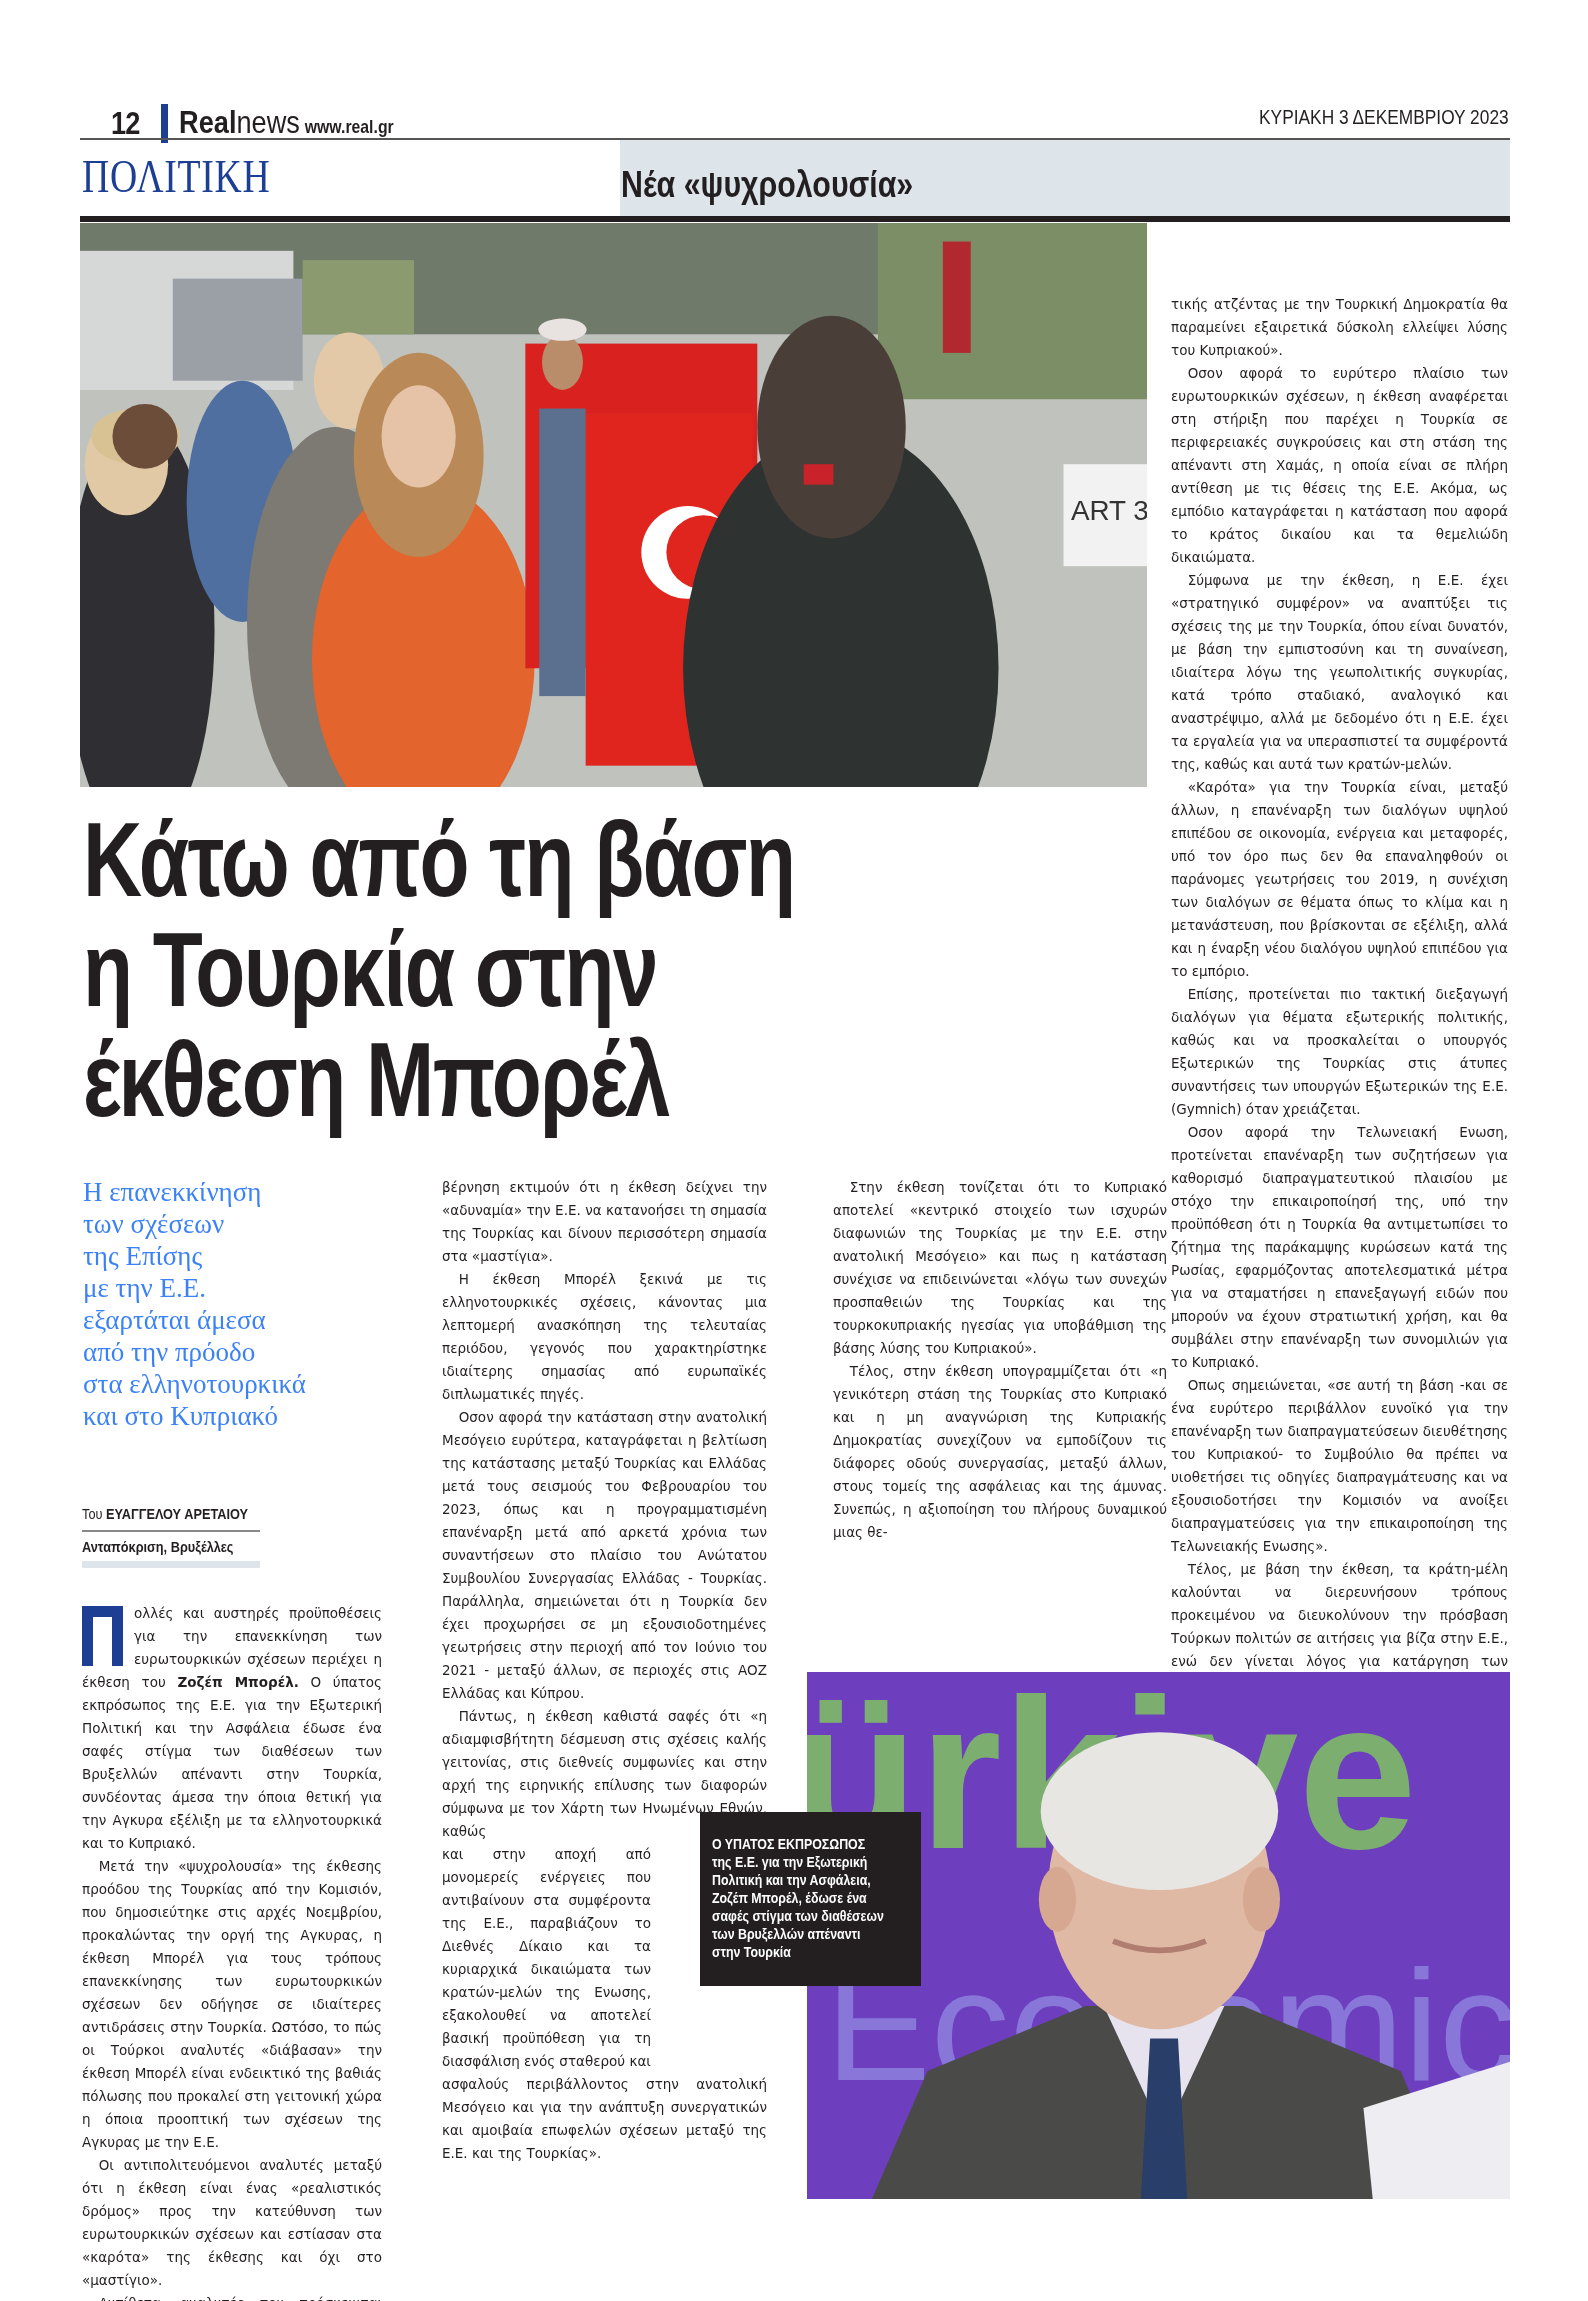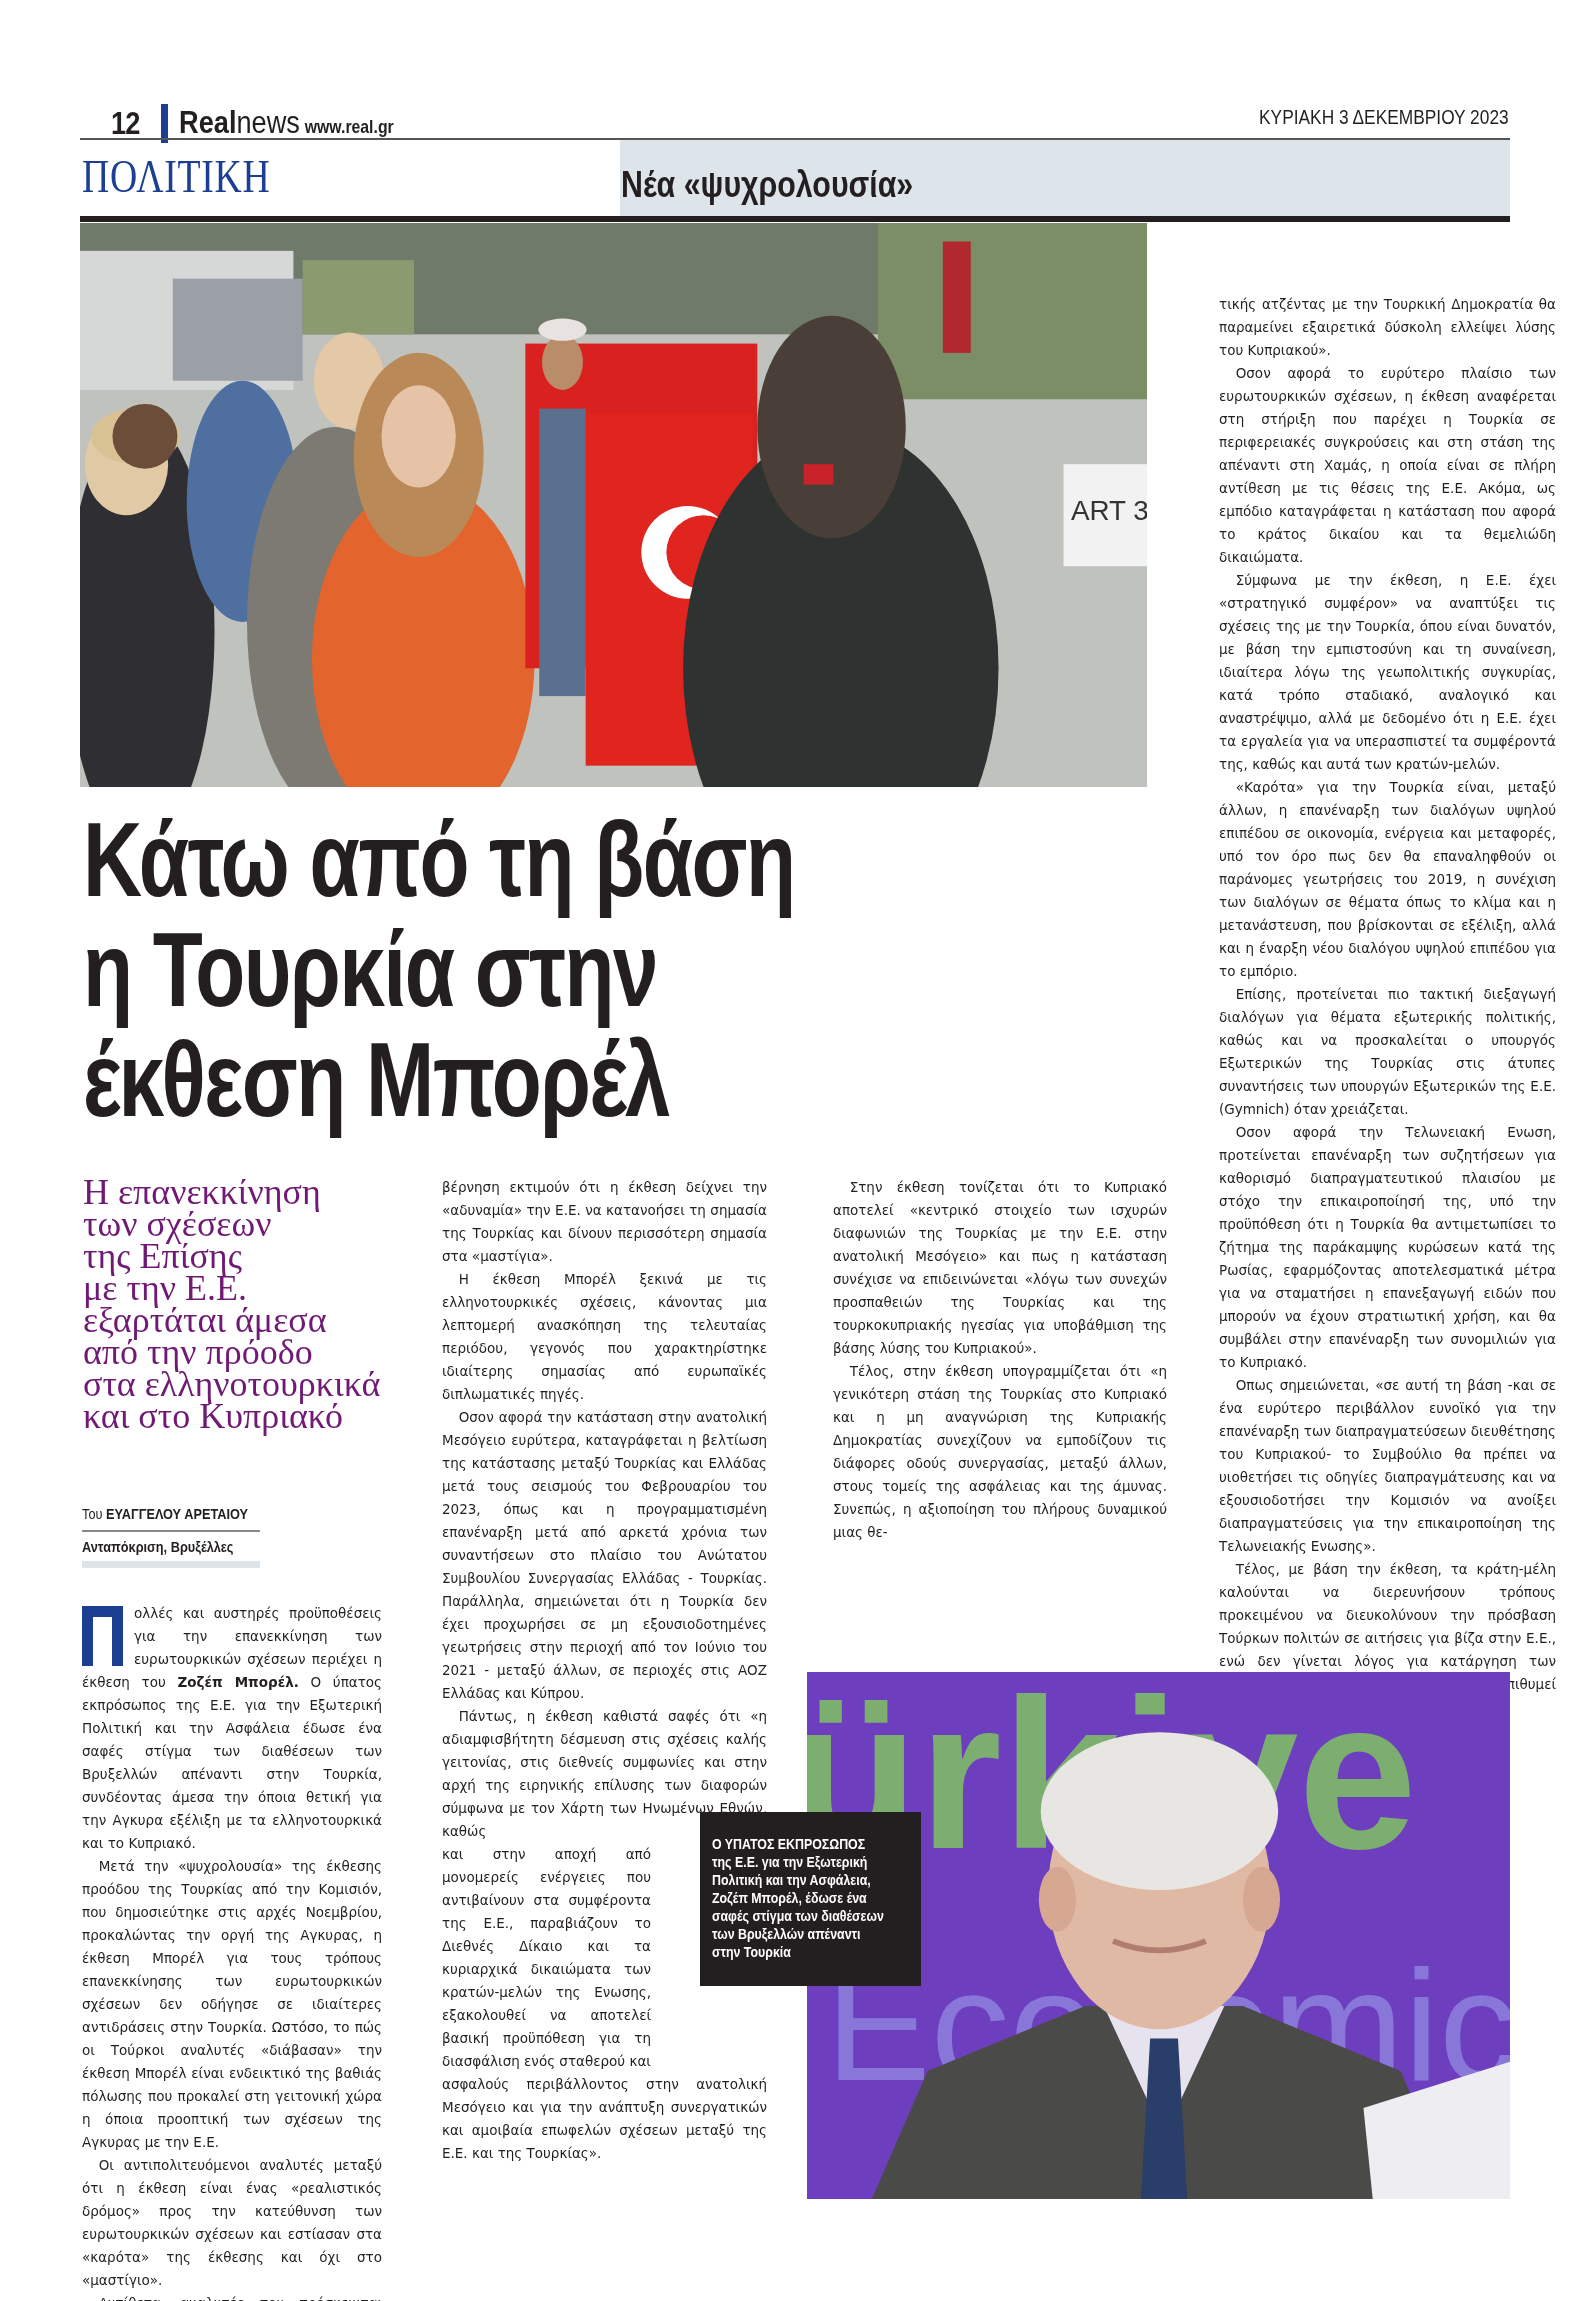--- a/index.html
+++ b/index.html
@@ -23,37 +23,37 @@
   
   .photo-top { left: 80px; top: 223px; width: 1067px; height: 564px; overflow: hidden;
     background: linear-gradient(180deg, #8a8f8a 0%, #c9cbc6 25%, #d8d6d0 60%, #b8b6b0 100%); }
   .photo-top svg { width: 100%; height: 100%; display: block; }
 
   
   .headline { left: 83px; top: 805px; width: 1067px; font-family: "Liberation Sans", sans-serif; font-weight: bold; font-size: 105px; line-height: 110px; letter-spacing: -1.9px; transform: scaleX(0.78); transform-origin: left top; }
   .headline div { white-space: nowrap; }
 
   
-  .deck { left: 83px; top: 1176px; width: 306px; font-family: "Liberation Serif", serif; font-size: 36px; line-height: 32px; color: #701a75; }
+  .deck { left: 83px; top: 1176px; width: 306px; font-family: "Liberation Serif", serif; font-size: 27px; line-height: 32px; color: #3b82f6; }
   .deck div { white-space: nowrap; }
 
   .byline { left: 82px; top: 1505px; width: 186px; font-family: "Liberation Sans", sans-serif; font-size: 15px; transform: scaleX(0.85); transform-origin: left; white-space: nowrap; }
   .byline b { font-weight: bold; }
   .byline-rule { left: 82px; top: 1530px; width: 178px; height: 1.9px; background: #888; }
   .location { left: 82px; top: 1538px; font-family: "Liberation Sans", sans-serif; font-weight: bold; font-size: 15px; transform: scaleX(0.85); transform-origin: left; white-space: nowrap; }
   .loc-band { left: 82px; top: 1561px; width: 178px; height: 7.4px; background: #dde4ea; }
 
   
   .col { font-family: "DejaVu Sans", sans-serif; font-size: 13.5px; line-height: 23px; color: #231f20; text-align: justify; }
   .col p { margin: 0; text-indent: 16.7px; }
   .col p.first { text-indent: 0; }
   .col1 { left: 82px; top: 1602px; width: 300px; }
   .col2 { left: 442px; top: 1176px; width: 325px; }
   .col3 { left: 805px; top: 1176px; width: 334px; margin-left: 28px; }
-  .col4 { left: 1171px; top: 293px; width: 337px; margin-left: 48px; }
+  .col4 { left: 1171px; top: 293px; width: 337px; }
 
   .dropcap { float: left; width: 41px; height: 60px; margin: 3.7px 11px 0 0; background: #1c3f94; position: relative; }
   .dropcap::before { content: ""; position: absolute; left: 11px; top: 11px; width: 18.6px; height: 49px; background: #fff; }
 
   
   .col2-narrow { width: 209px; }
 
   
   .photo-bot { left: 807px; top: 1672px; width: 703px; height: 527px; overflow: hidden; background: #6e3fc0; }
   .photo-bot svg { width: 100%; height: 100%; display: block; }

